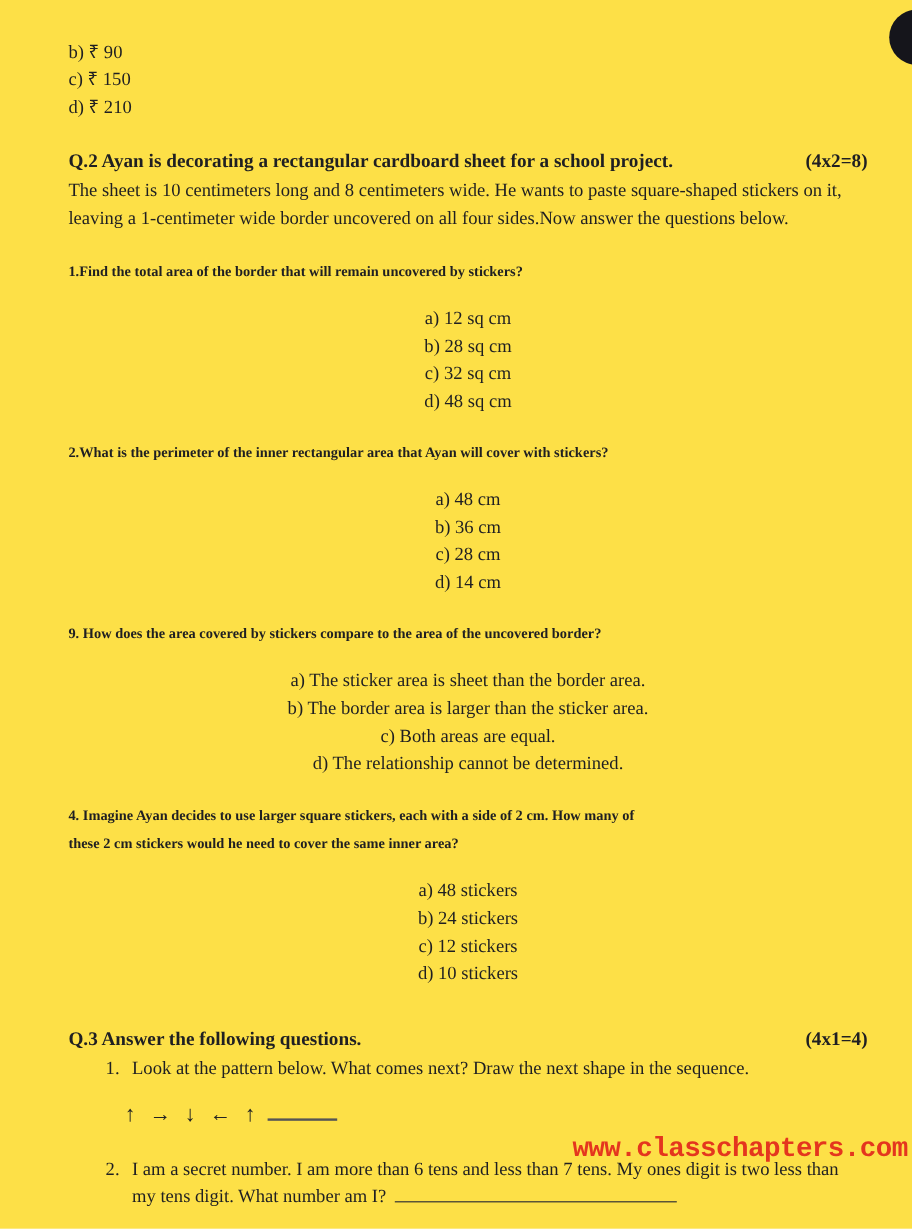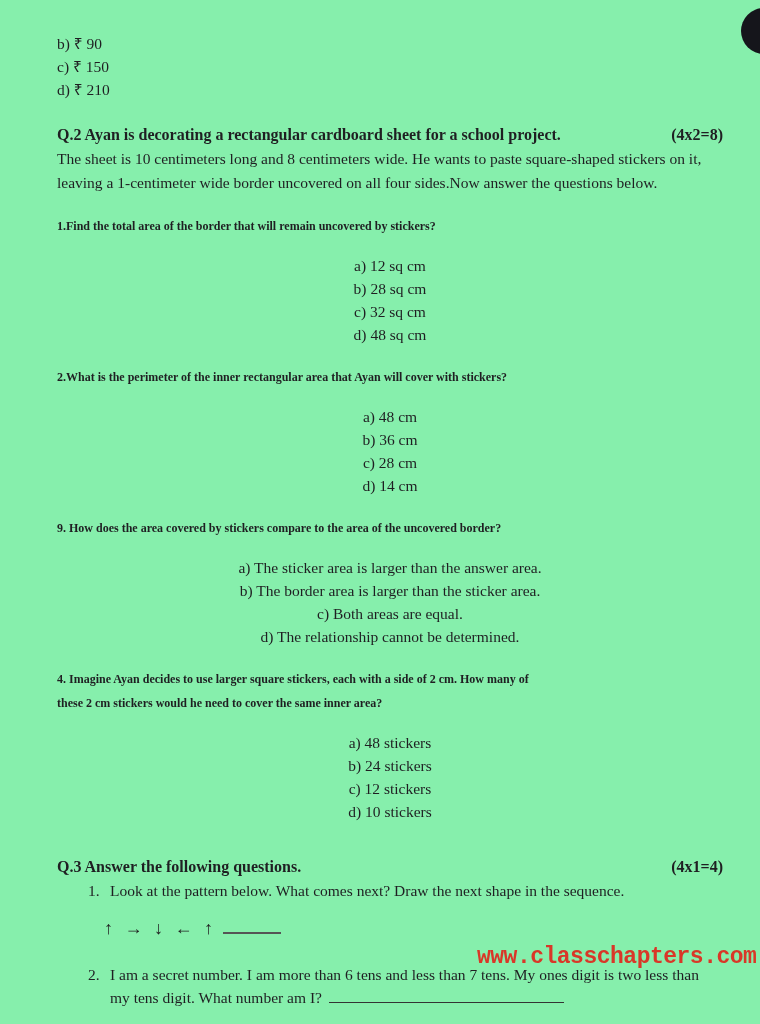--- a/index.html
+++ b/index.html
@@ -8,21 +8,21 @@
     background: #fdfdfe;
     font-family: "Liberation Serif", serif;
     color: #1f1f22;
     overflow: hidden;
     position: relative;
   }
   .page {
     position: absolute; inset: 0;
     padding: 32px 37px 0 57px;
     box-sizing: border-box;
-    background: #86efac;
+    background: #fde047;
   }
   .corner-dot {
     position: absolute;
     left: 741px; top: 8px;
     width: 46px; height: 46px;
     border-radius: 50%;
     background: #15151b;
   }
   .opt-line {
     font-size: 15.5px;
@@ -134,21 +134,21 @@
   <div class="subq-heading">2.What is the perimeter of the inner rectangular area that Ayan will cover with stickers?</div>
   <div class="opts">
     <div class="opt-line">a) 48 cm</div>
     <div class="opt-line">b) 36 cm</div>
     <div class="opt-line">c) 28 cm</div>
     <div class="opt-line">d) 14 cm</div>
   </div>
 
   <div class="subq-heading">9. How does the area covered by stickers compare to the area of the uncovered border?</div>
   <div class="opts">
-    <div class="opt-line">a) The sticker area is larger than the answer area.</div>
+    <div class="opt-line">a) The sticker area is sheet than the border area.</div>
     <div class="opt-line">b) The border area is larger than the sticker area.</div>
     <div class="opt-line">c) Both areas are equal.</div>
     <div class="opt-line">d) The relationship cannot be determined.</div>
   </div>
 
   <div>
     <div class="subq-heading">4. Imagine Ayan decides to use larger square stickers, each with a side of 2 cm. How many of</div>
     <div class="subq-heading" style="margin-top:0;">these 2 cm stickers would he need to cover the same inner area?</div>
   </div>
   <div class="opts">

